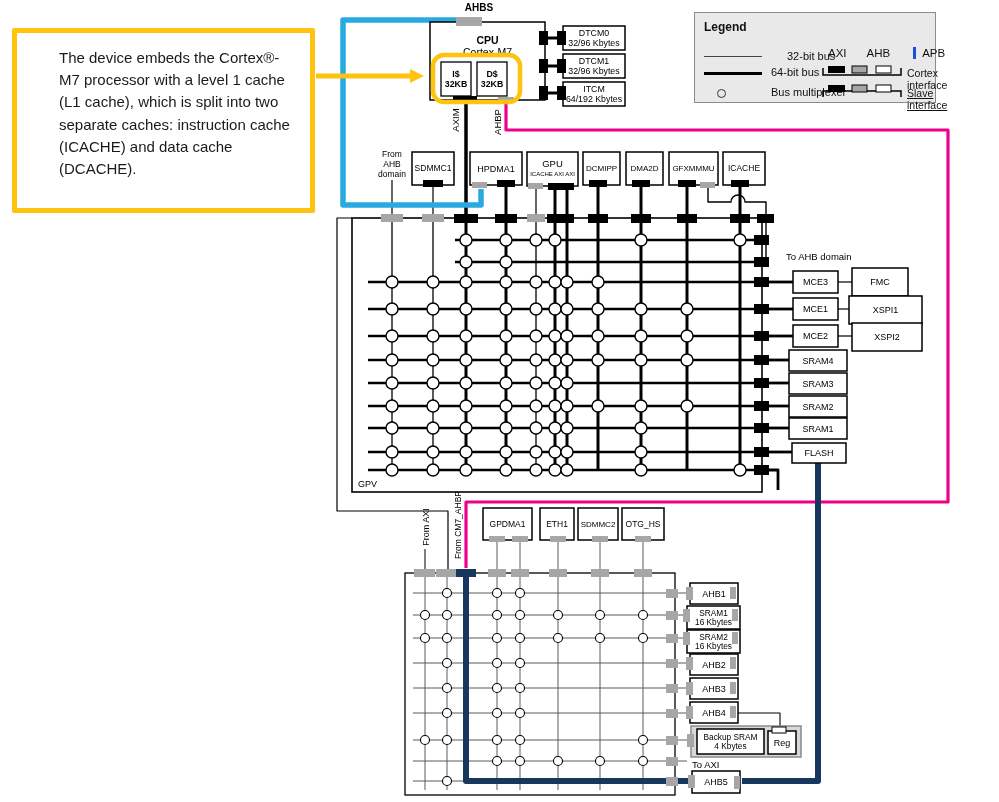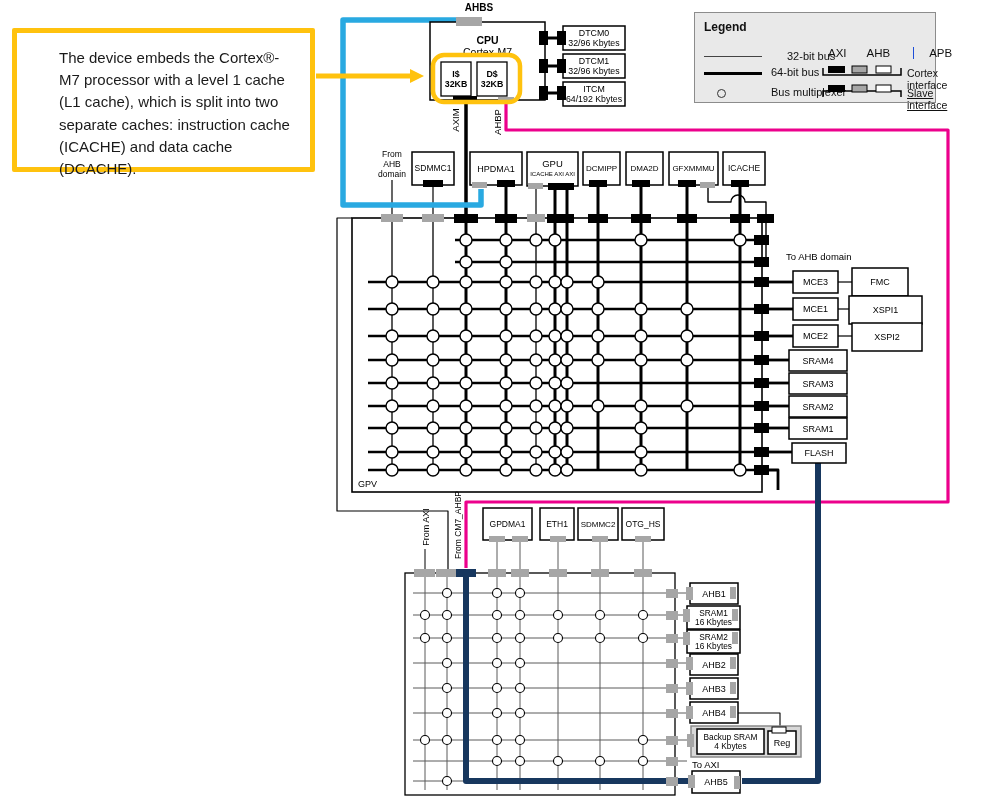--- a/index.html
+++ b/index.html
@@ -1,33 +1,33 @@
 <!DOCTYPE html>
 <html><head>
 <meta charset="utf-8">
 <style>
   html,body{margin:0;padding:0;background:#ffffff;}
   .stage{position:relative;width:999px;height:802px;background:#fff;overflow:hidden;
          font-family:"Liberation Sans",sans-serif;}
   svg{position:absolute;left:0;top:0;}
   svg text{font-family:"Liberation Sans",sans-serif;fill:#000;}
-  .callout{position:absolute;left:12px;top:28px;width:303px;height:144px;box-sizing:border-box;
+  .callout{position:absolute;left:12px;top:28px;width:303px;height:185px;box-sizing:border-box;
            border:5px solid #FFC20E;background:#fff;border-radius:2px;
            padding:14px 10px 10px 42px;font-size:15px;line-height:1.48;color:#1a1a1a;}
   .legend{position:absolute;left:694px;top:12px;width:242px;height:91px;box-sizing:border-box;
           background:#E9E9E9;border:1px solid #8C8C8C;font-size:11px;color:#111;}
   .legend .title{position:absolute;left:9px;top:7px;font-weight:bold;font-size:12px;}
   .lg-s32{position:absolute;left:9px;top:43px;width:58px;border-top:1px solid #444;}
   .lg-s64{position:absolute;left:9px;top:59px;width:58px;border-top:3px solid #000;}
   .lg-mux{position:absolute;left:22px;top:76px;width:7px;height:7px;border:1.5px solid #333;border-radius:50%;}
   .lg-t32{position:absolute;left:92px;top:37px;text-align:center;}
   .lg-t64{position:absolute;left:76px;top:53px;text-align:right;}
   .lg-tmux{position:absolute;left:76px;top:73px;}
   .lg-bus{position:absolute;left:133px;top:34px;font-size:11.5px;}
-  .lg-bus .apb{border-left:1px solid #1d4ed8;padding-left:15px;margin-left:3px;}
+  .lg-bus .apb{border-left:3px solid #1d4ed8;padding-left:6px;margin-left:3px;}
   .lg-bus span{margin-right:20px;}
   .lg-master-g{position:absolute;left:126px;top:50px;}
   .lg-slave-g{position:absolute;left:126px;top:70px;}
   .lg-tmaster{position:absolute;left:212px;top:54px;font-size:10.5px;}
   .lg-tslave{position:absolute;left:212px;top:74px;font-size:10.5px;text-decoration:underline;}
 </style>
 </head>
 <body>
 
 <div class="stage">

